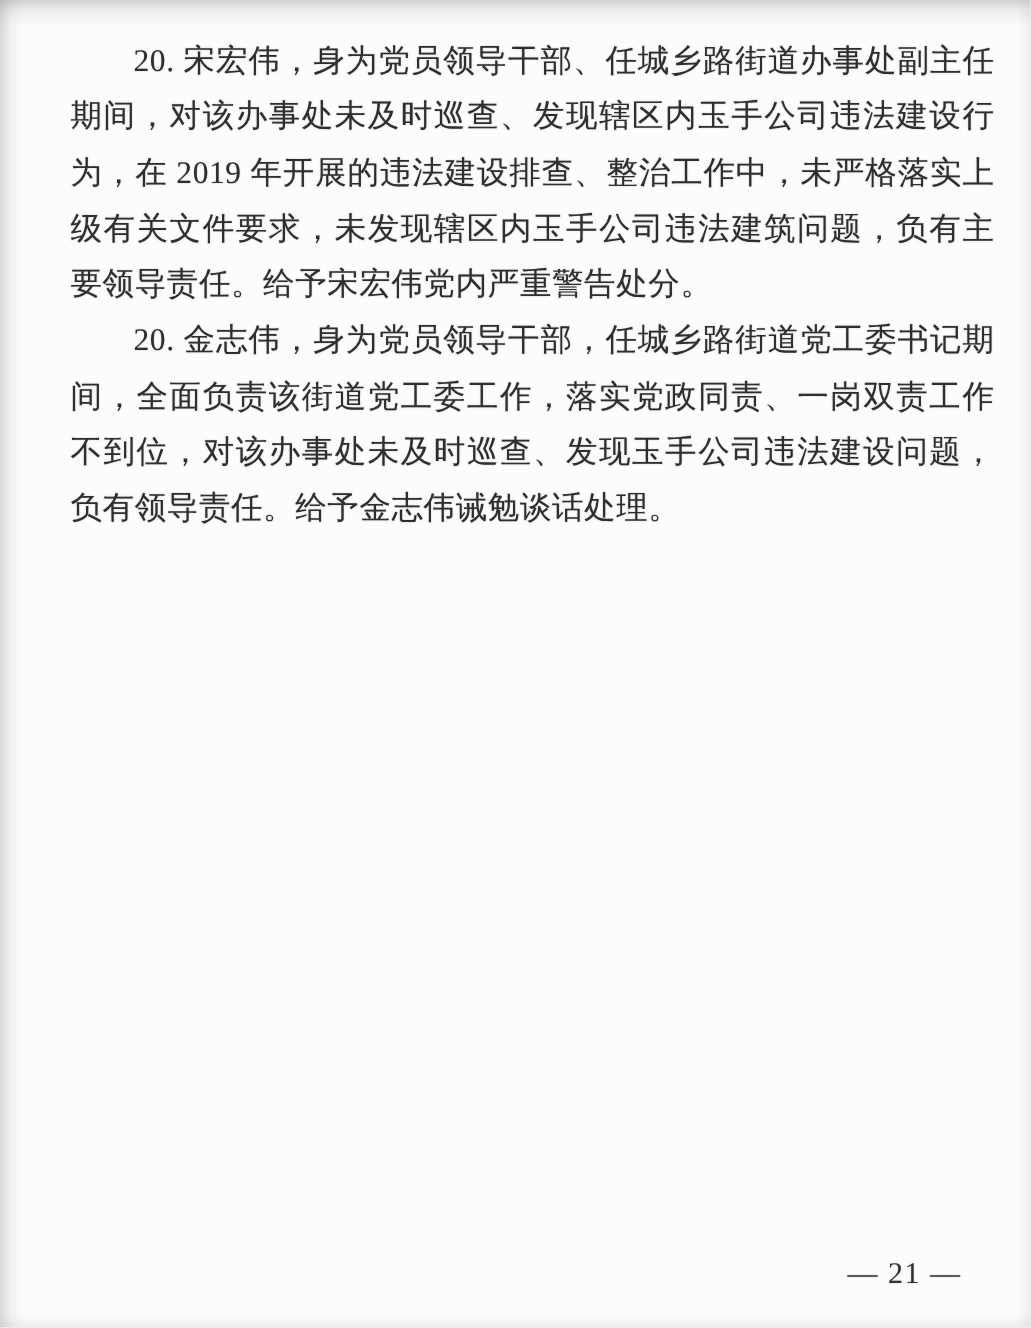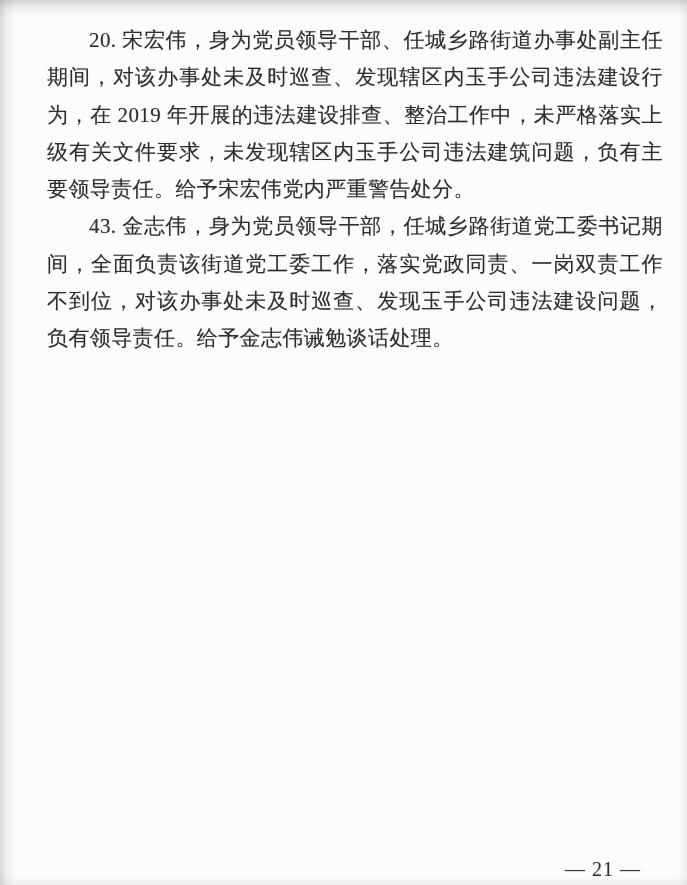--- a/index.html
+++ b/index.html
@@ -30,30 +30,30 @@
     line-height: 37.3px;
     letter-spacing: 0.4px;
     text-align: justify;
     text-indent: 2em;
     color: #2e2e2e;
     text-shadow: 0 0 1px rgba(90,90,90,0.45);
   }
   .page-number {
     position: absolute;
     right: 46px;
-    bottom: 4px;
+    bottom: 24px;
     font-size: 20px;
     letter-spacing: 1px;
     color: #333333;
     text-shadow: 0 0 1px rgba(90,90,90,0.4);
     white-space: nowrap;
   }
 </style>
 </head>
 <body>
 
 <div class="page">
   <div class="content">
     <p class="para">20. 宋宏伟，身为党员领导干部、任城乡路街道办事处副主任期间，对该办事处未及时巡查、发现辖区内玉手公司违法建设行为，在 2019 年开展的违法建设排查、整治工作中，未严格落实上级有关文件要求，未发现辖区内玉手公司违法建筑问题，负有主要领导责任。给予宋宏伟党内严重警告处分。</p>
-    <p class="para">43. 金志伟，身为党员领导干部，任城乡路街道党工委书记期间，全面负责该街道党工委工作，落实党政同责、一岗双责工作不到位，对该办事处未及时巡查、发现玉手公司违法建设问题，负有领导责任。给予金志伟诫勉谈话处理。</p>
+    <p class="para">20. 金志伟，身为党员领导干部，任城乡路街道党工委书记期间，全面负责该街道党工委工作，落实党政同责、一岗双责工作不到位，对该办事处未及时巡查、发现玉手公司违法建设问题，负有领导责任。给予金志伟诫勉谈话处理。</p>
   </div>
   <div class="page-number">— 21 —</div>
 </div>
 
 </body></html>

